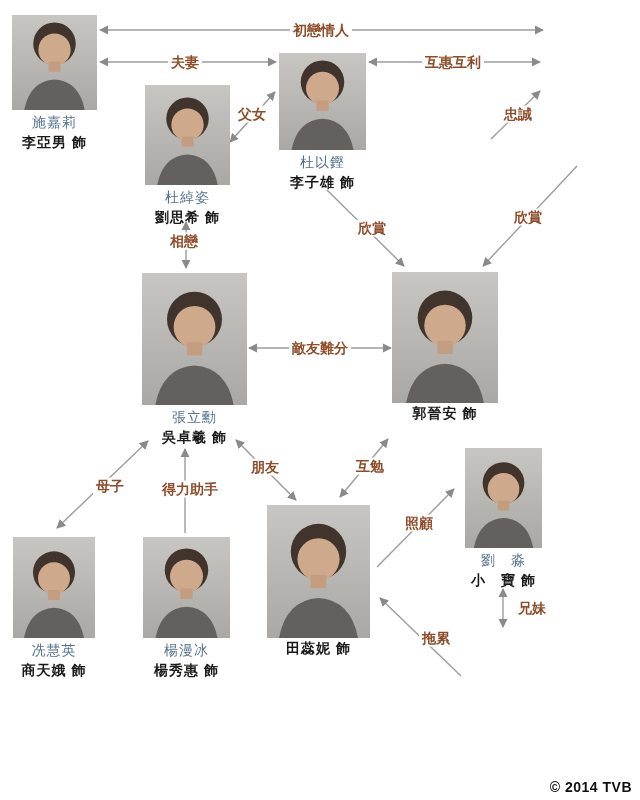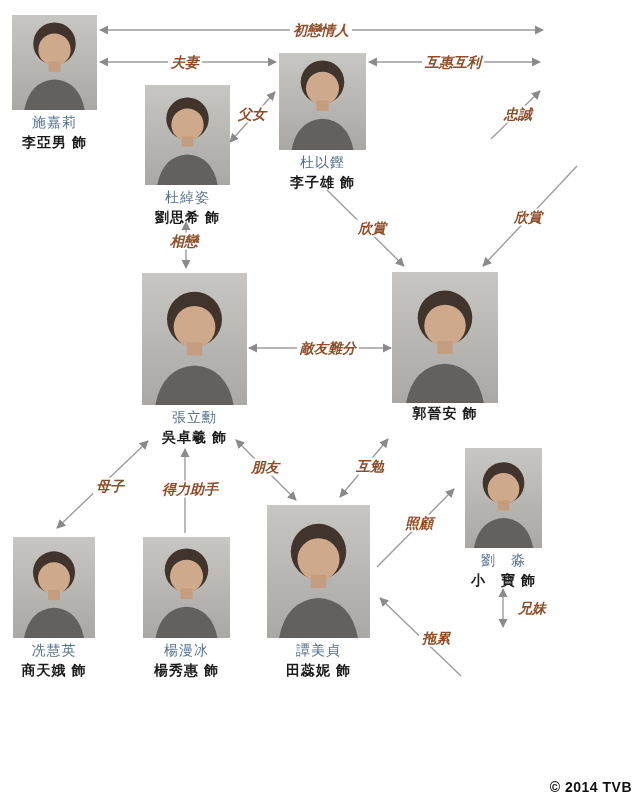--- a/index.html
+++ b/index.html
@@ -13,21 +13,21 @@
     background:linear-gradient(#c7c6c3,#a9a8a4);
     overflow:hidden;position:relative;margin:0 auto;
   }
   .photo.dark{background:linear-gradient(#2e3340,#131722);}
   .photo svg.av{position:absolute;bottom:0;left:0;width:100%;height:100%;}
   .char{margin-top:4px;font-size:14px;color:#54708c;letter-spacing:1px;white-space:nowrap;line-height:1.25;}
   .actor{margin-top:2px;font-size:14px;font-weight:bold;color:#1a1a1a;letter-spacing:1px;white-space:nowrap;line-height:1.25;}
   .rel{
     position:absolute;transform:translate(-50%,-50%);
     background:#ffffff;padding:0 3px;font-size:14px;font-weight:600;
-    color:#8f4c28;white-space:nowrap;line-height:1.2;font-style:italic;
+    color:#8f4c28;white-space:nowrap;line-height:1.2;
   }
   .copyright{
     position:absolute;right:8px;bottom:5px;font-size:14px;font-weight:bold;
     color:#101010;letter-spacing:.5px;
   }
 </style>
 </head>
 <body>
 
 <div class="canvas">
@@ -139,21 +139,20 @@
     <div class="char">楊漫冰</div>
     <div class="actor">楊秀惠 飾</div>
   </div>
 
   <div class="person" style="left:252px;top:505px;width:133px">
     <div class="photo" style="width:103px;height:133px">
         <svg class="av">
           <use href="#avatar"></use>
         </svg>
       </div>
-    <div class="char">譚美貞</div>
     <div class="actor">田蕊妮 飾</div>
   </div>
 
   <div class="person" style="left:450px;top:448px;width:107px">
     <div class="photo" style="width:77px;height:100px">
         <svg class="av">
           <use href="#avatar"></use>
         </svg>
       </div>
     <div class="char">劉　淼</div>
@@ -162,21 +161,21 @@
 
 
   <span class="rel" style="left:321px;top:30px">初戀情人</span>
   <span class="rel" style="left:185px;top:62px">夫妻</span>
   <span class="rel" style="left:453px;top:62px">互惠互利</span>
   <span class="rel" style="left:252px;top:114px">父女</span>
   <span class="rel" style="left:518px;top:114px">忠誠</span>
   <span class="rel" style="left:184px;top:241px">相戀</span>
   <span class="rel" style="left:372px;top:228px">欣賞</span>
   <span class="rel" style="left:528px;top:217px">欣賞</span>
-  <span class="rel" style="left:328px;top:348px">敵友難分</span>
+  <span class="rel" style="left:320px;top:348px">敵友難分</span>
   <span class="rel" style="left:110px;top:486px">母子</span>
   <span class="rel" style="left:190px;top:489px">得力助手</span>
   <span class="rel" style="left:265px;top:467px">朋友</span>
   <span class="rel" style="left:370px;top:466px">互勉</span>
   <span class="rel" style="left:419px;top:523px">照顧</span>
   <span class="rel" style="left:532px;top:608px">兄妹</span>
   <span class="rel" style="left:436px;top:638px">拖累</span>
 
   <div class="copyright">© 2014 TVB</div>
 </div>

